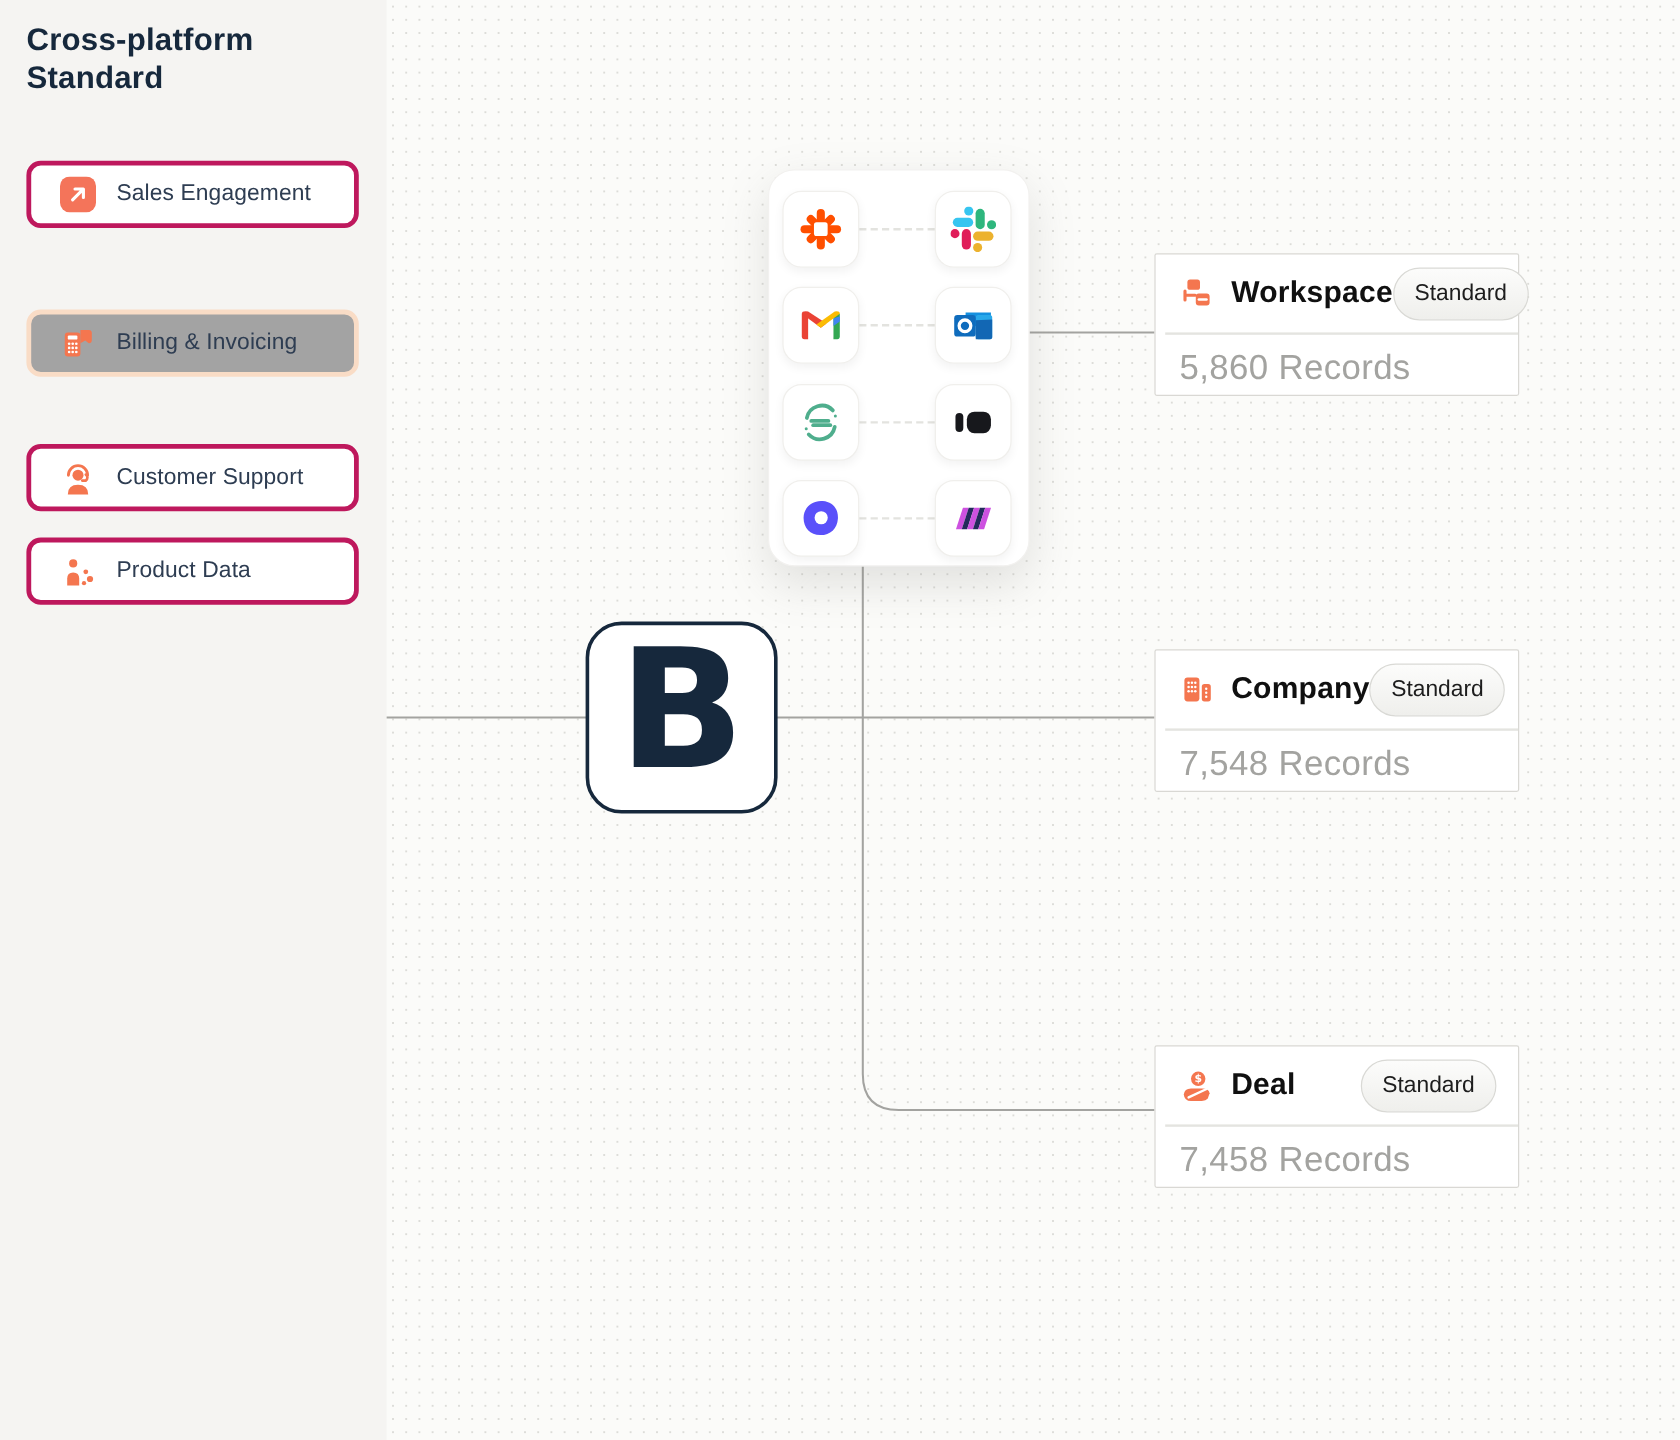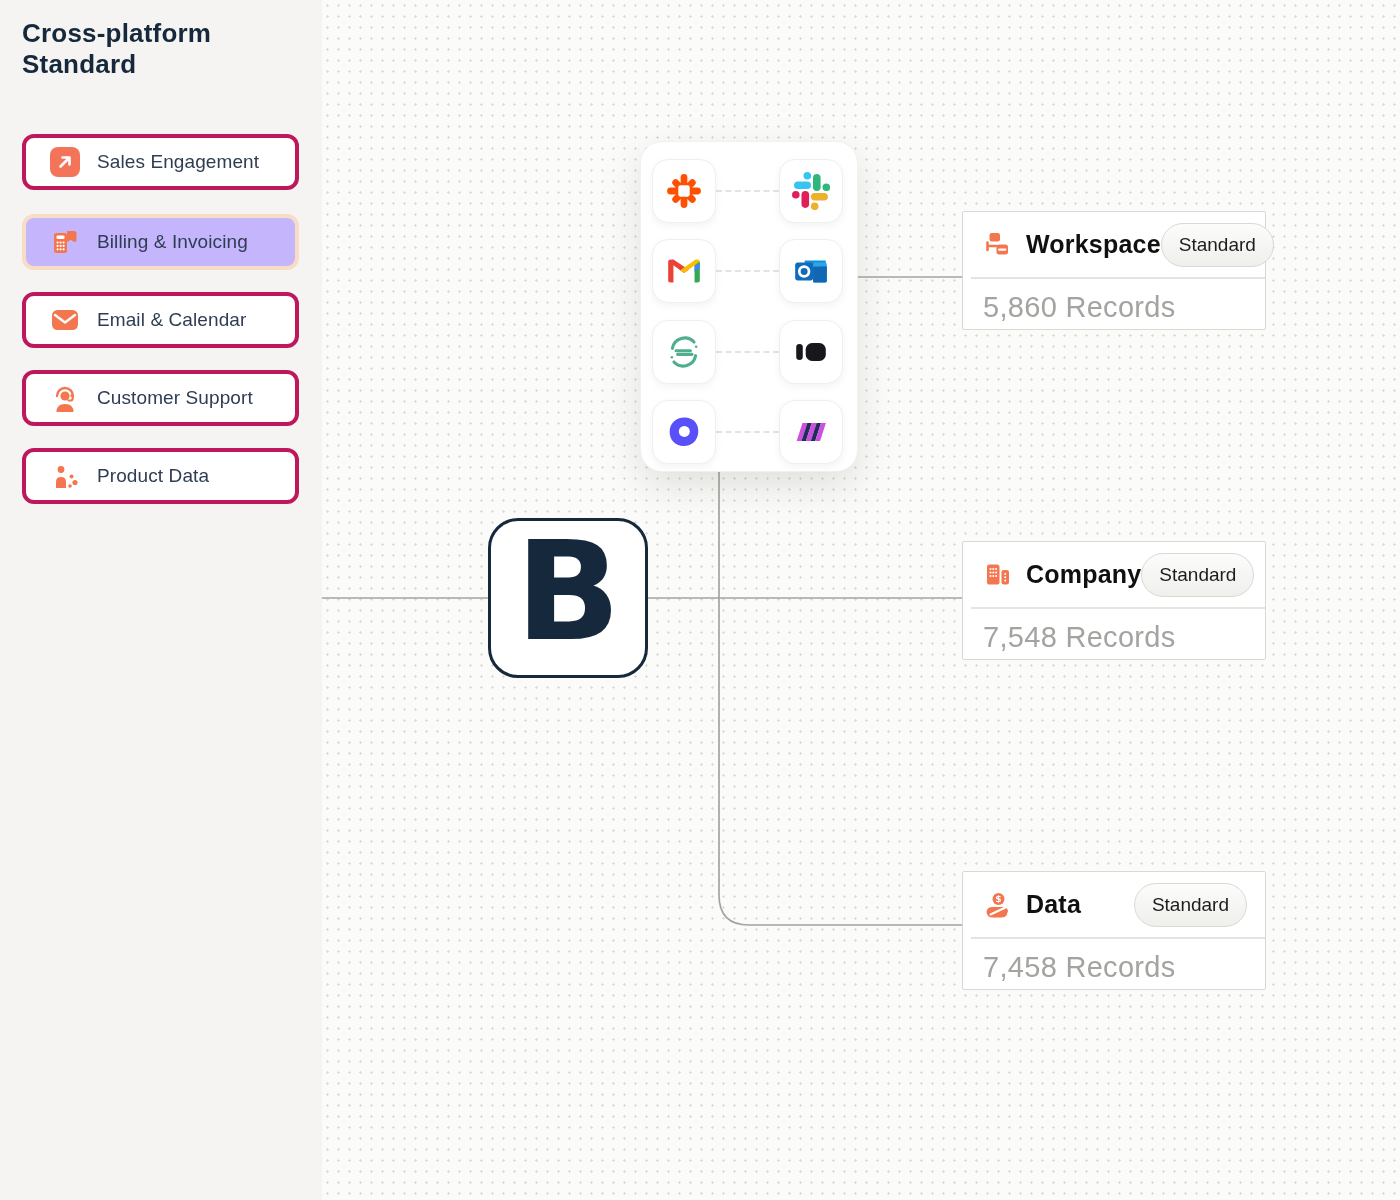--- a/index.html
+++ b/index.html
@@ -23,21 +23,21 @@
   .sidebar-title {
     position:absolute; left:22px; top:18px; width:250px;
     font-size:26px; line-height:1.18; font-weight:800; color:#16283c;
     letter-spacing:0.2px;
   }
   .side-item {
     position:absolute; left:22px; width:277px; height:56px;
     background:#ffffff; border:4px solid #be185d; border-radius:12px;
     display:flex; align-items:center; padding-left:24px; cursor:pointer;
   }
-  .side-item.active { background:#c4b5fd; border-color:#f9dcc6; }
+  .side-item.active { background:#a3a3a3; border-color:#f9dcc6;margin-top:44px; }
   .side-item .ic { width:30px; height:30px; flex:0 0 30px; display:flex; align-items:center; justify-content:center; }
   .side-item .lbl { margin-left:17px; font-size:19px; color:#2e3d52; font-weight:500; letter-spacing:0.1px; }
   
   .wires { position:absolute; left:0; top:0; width:1400px; height:1200px; z-index:1; }
   
   .int-panel {
     position:absolute; left:640px; top:141px; width:218px; height:331px;
     background:#ffffff; border:1px solid #f2f1ef; border-radius:22px;
     box-shadow:0 14px 38px rgba(120,120,115,0.20); z-index:3;
   }
@@ -118,29 +118,20 @@
             <circle cx="13.6" cy="18.9" r="1.1"></circle>
           <circle cx="7.6" cy="22.3" r="1.1"></circle>
             <circle cx="10.6" cy="22.3" r="1.1"></circle>
             <circle cx="13.6" cy="22.3" r="1.1"></circle>
         </g>
       </svg>
     </span>
     <span class="lbl">Billing &amp; Invoicing</span>
   </div>
 
-  <div class="side-item" style="top:292px">
-    <span class="ic">
-      <svg viewBox="0 0 30 30">
-          <rect x="2" y="5" width="26" height="20" rx="5.5" fill="#f4764f"></rect>
-          <path d="M5 10 L15 17.5 L25 10" stroke="#fff" stroke-width="2.4" fill="none" stroke-linecap="round" stroke-linejoin="round"></path>
-        </svg>
-    </span>
-    <span class="lbl">Email &amp; Calendar</span>
-  </div>
 
   <div class="side-item" style="top:370px">
     <span class="ic">
       <svg viewBox="0 0 30 30">
         <path d="M7 13 a8 8 0 0 1 16 0" stroke="#f4764f" stroke-width="2.4" fill="none" stroke-linecap="round"></path>
         <circle cx="15" cy="13" r="4.6" fill="#f4764f"></circle>
         <path d="M21.5 12.5 a3 3 0 0 1 0 5 h-3" stroke="#f4764f" stroke-width="2.2" fill="none" stroke-linecap="round"></path>
         <path d="M6.5 29 q0 -8 8.5 -8 q8.5 0 8.5 8 z" fill="#f4764f"></path>
       </svg>
     </span>
@@ -301,18 +292,18 @@
 </div>
 
 <div class="entity" style="top:871px">
   <div class="head">
     <svg viewBox="0 0 28 28">
       <circle cx="15.5" cy="8" r="6" fill="#f4764f"></circle>
       <text x="15.5" y="11" text-anchor="middle" font-size="9" font-weight="bold" fill="#fff" font-family="DejaVu Sans, sans-serif">$</text>
       <path d="M3.5 21 q0.5 -5 6 -5 l9.5 0 q5.5 0 6 4 l-1.5 4.5 q-1.5 2 -5 2 l-9 0 q-5.5 0 -6 -5.5 z" fill="#f4764f"></path>
       <path d="M7.5 23.5 L22.5 16.5" stroke="#fff" stroke-width="2" stroke-linecap="round"></path>
     </svg>
-    <span class="ttl">Data</span>
+    <span class="ttl">Deal</span>
     <span class="badge">Standard</span>
   </div>
   <div class="div"></div>
   <div class="recs">7,458 Records</div>
 </div>
 
 </body></html>

